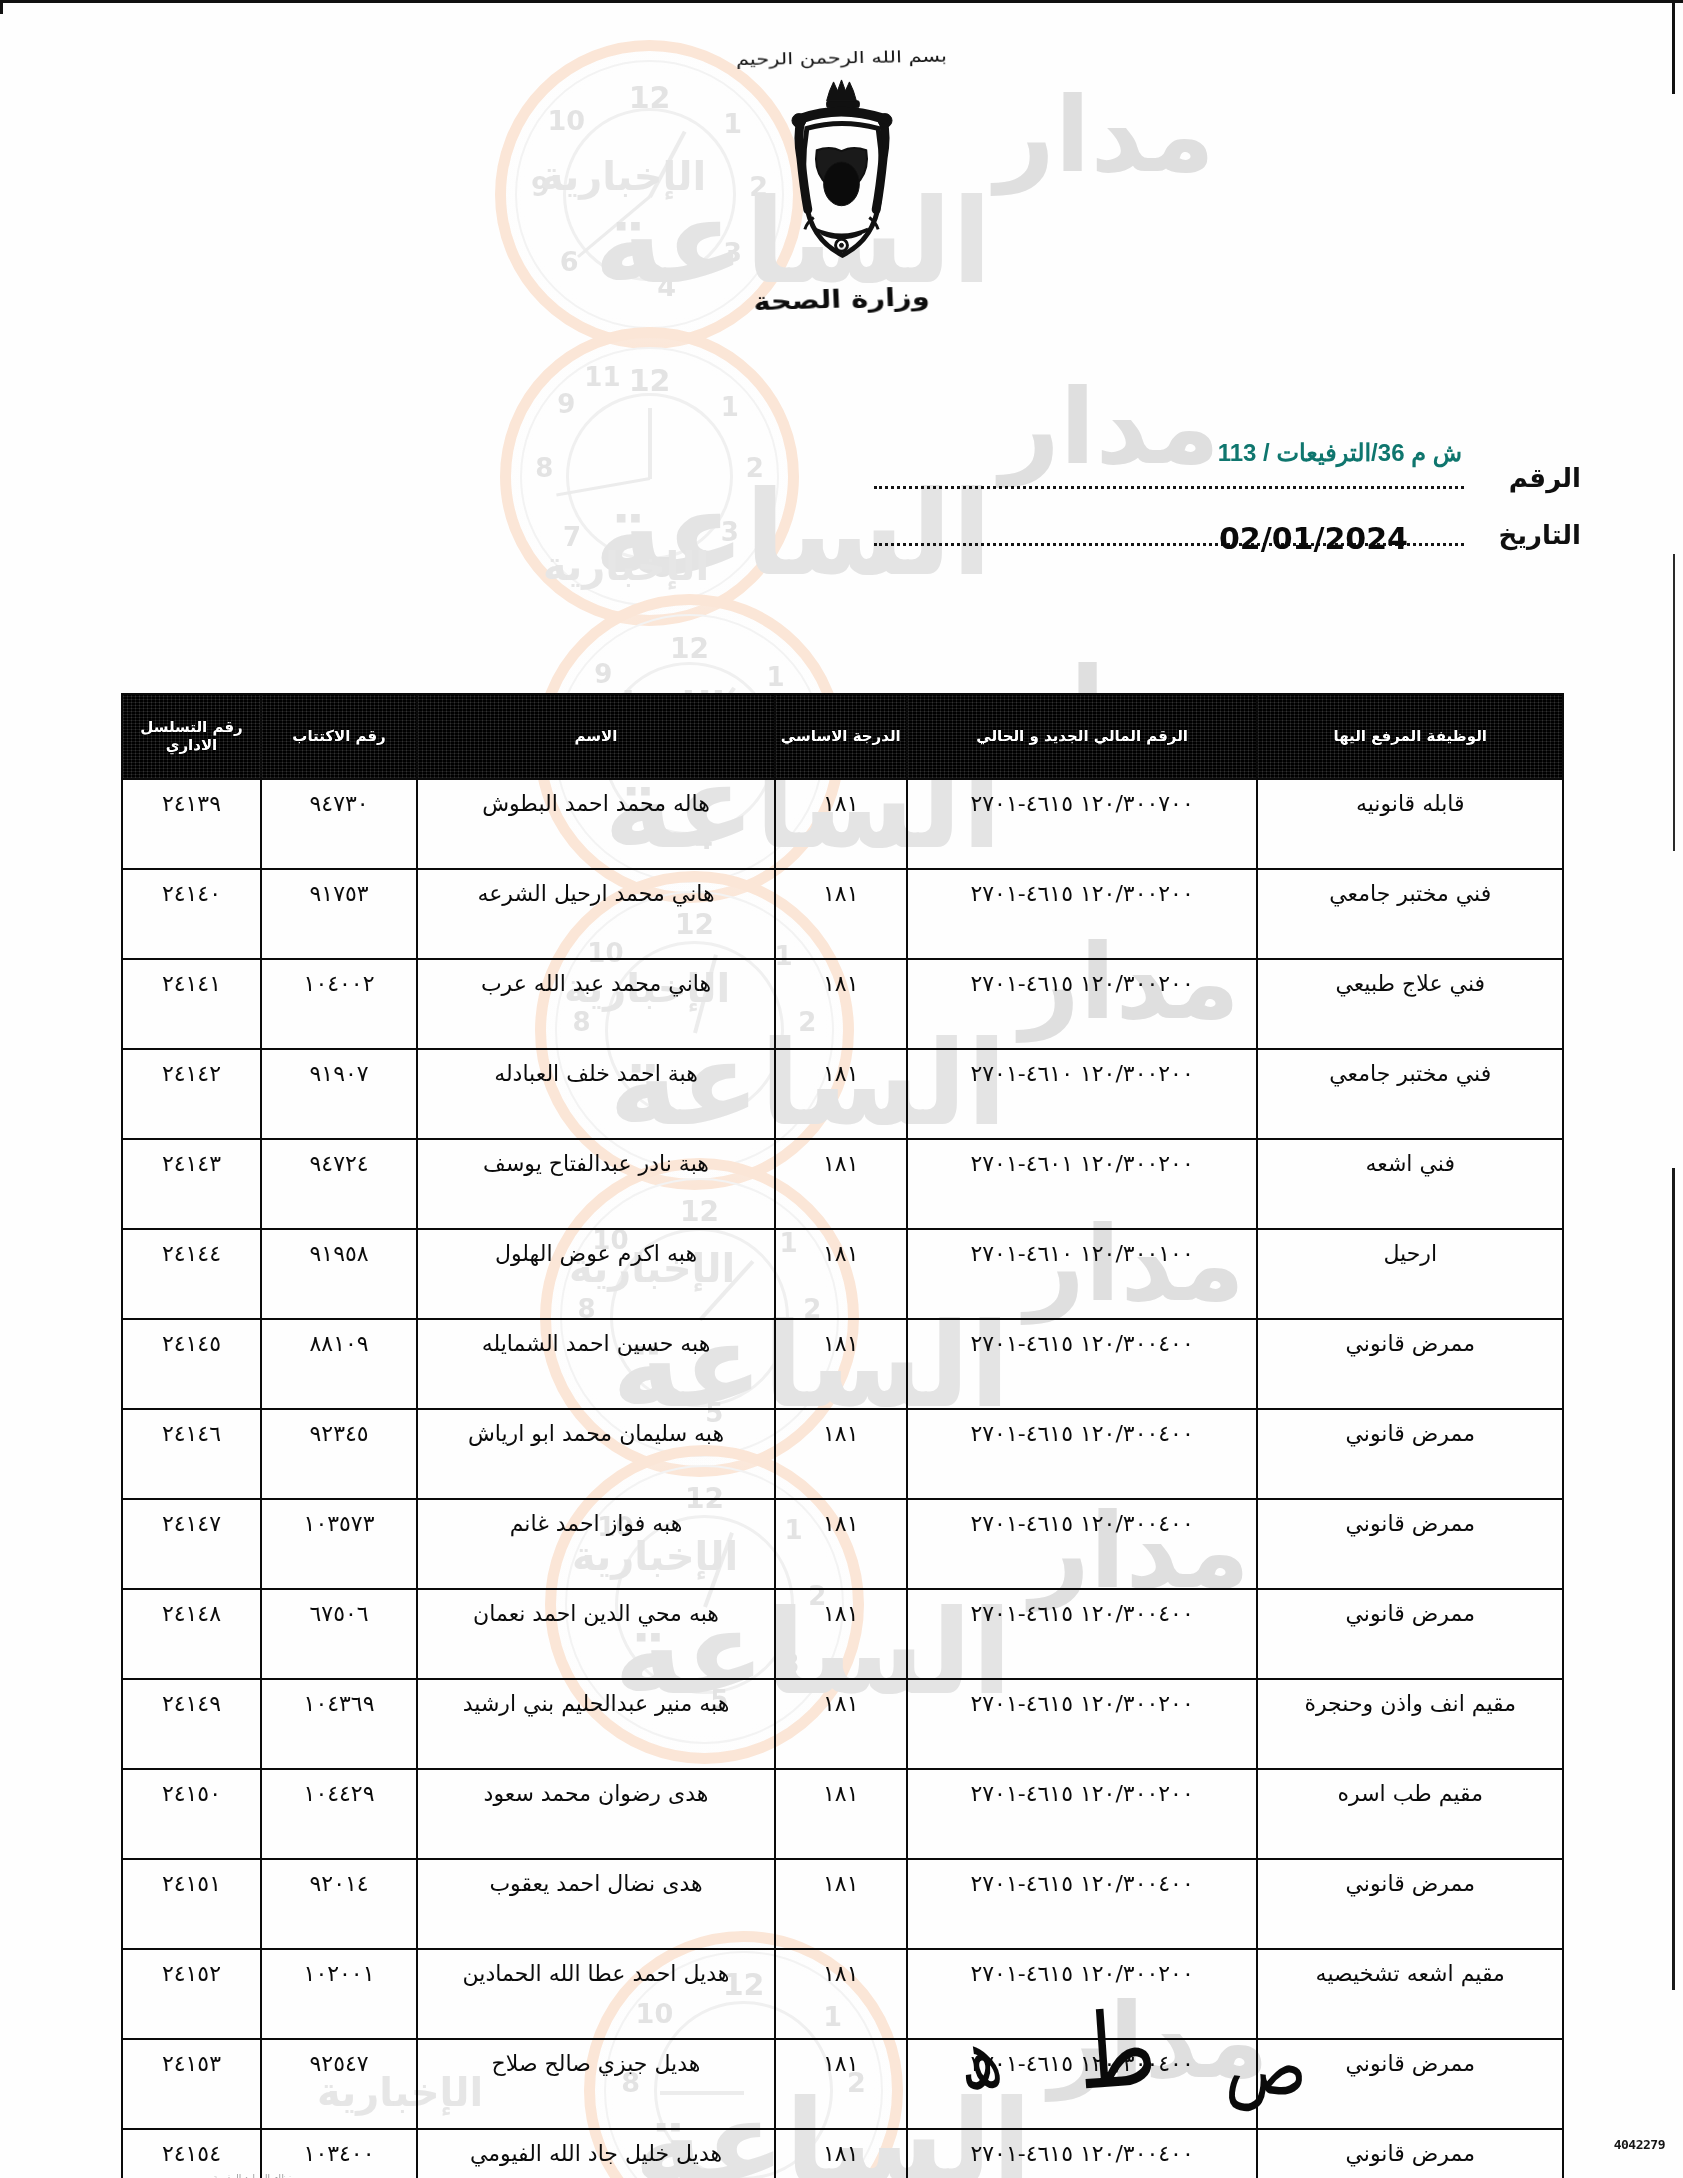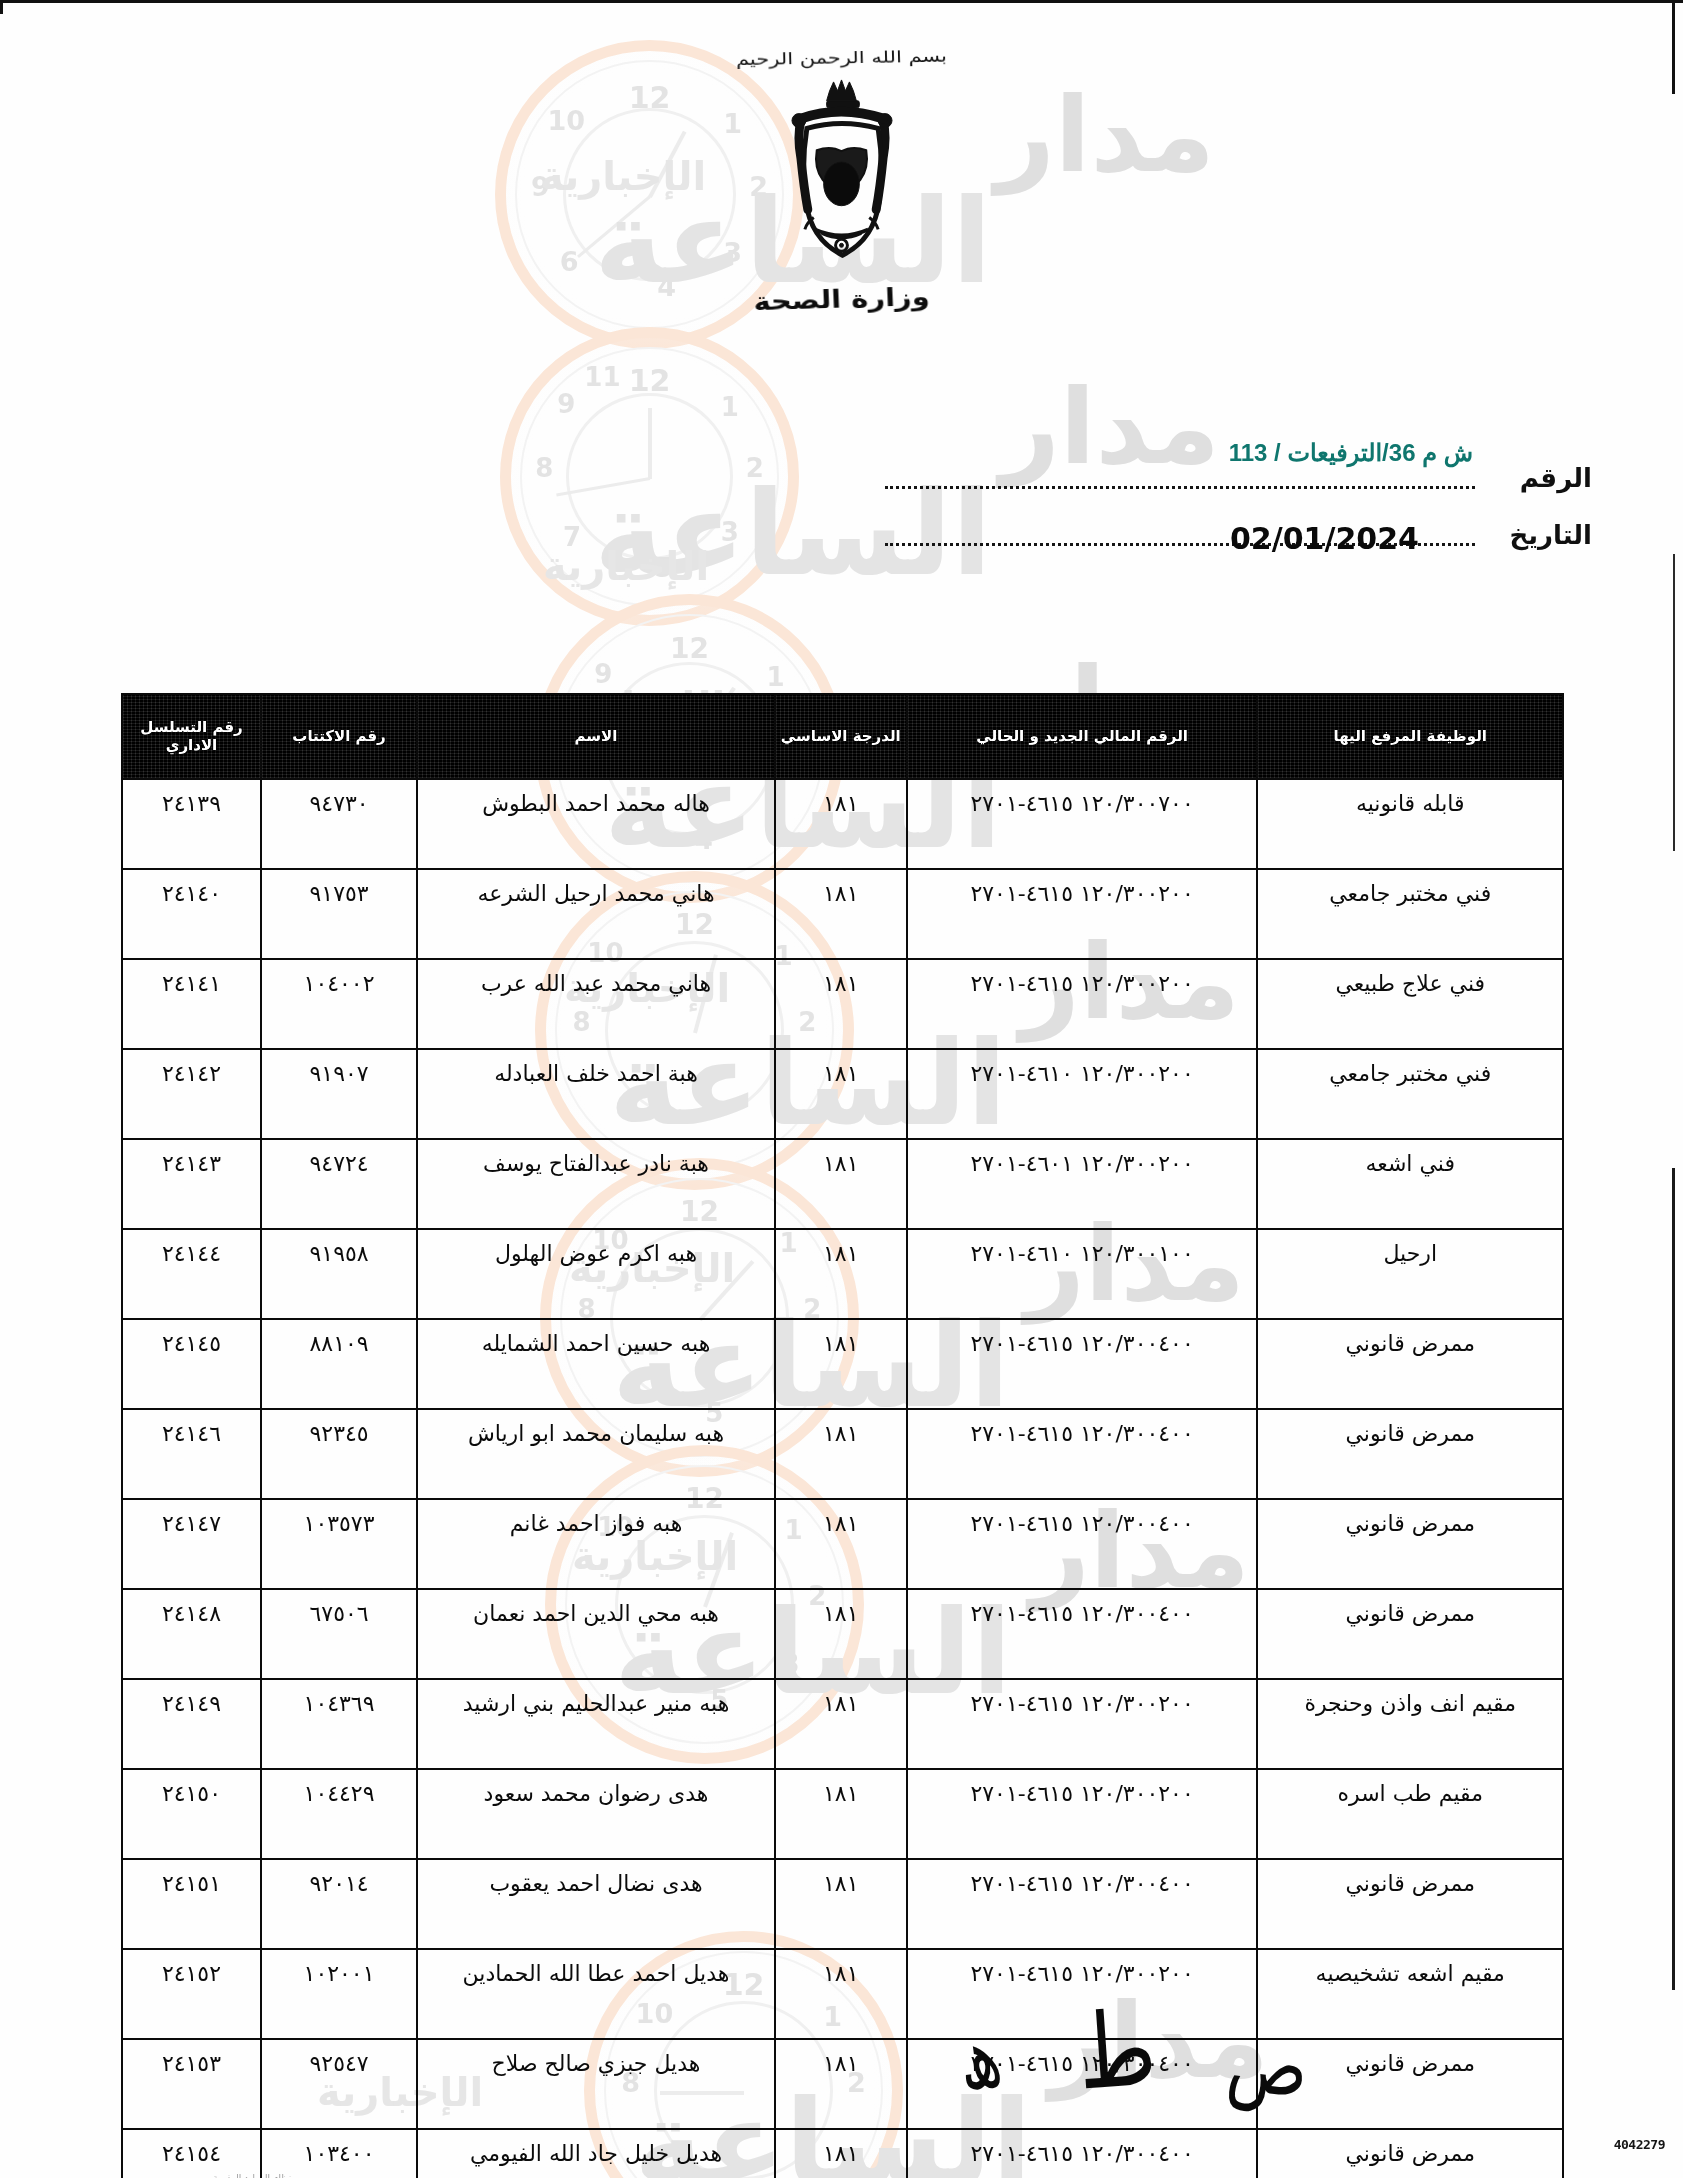--- a/index.html
+++ b/index.html
@@ -69,21 +69,21 @@
   .ministry-name{
     font-family:"DejaVu Sans","Liberation Serif",serif;
     font-size:29px;color:#0d0d0d;margin-top:6px;
     transform:scaleY(0.85) rotate(-2deg);
     filter:blur(0.2px);
     font-weight:600;
   }
 
   
   .meta{
-    position:absolute;top:436px;right:91px;width:713px;z-index:4;
+    position:absolute;top:436px;right:102px;width:713px;z-index:4;
     direction:rtl;
   }
   .meta-row{
     display:flex;align-items:flex-end;justify-content:flex-start;
     height:57px;position:relative;
   }
   .meta-label{
     font-size:26px;font-weight:bold;color:#101010;
     width:111px;text-align:right;flex:0 0 111px;
     font-family:"DejaVu Sans","Liberation Serif",serif;

